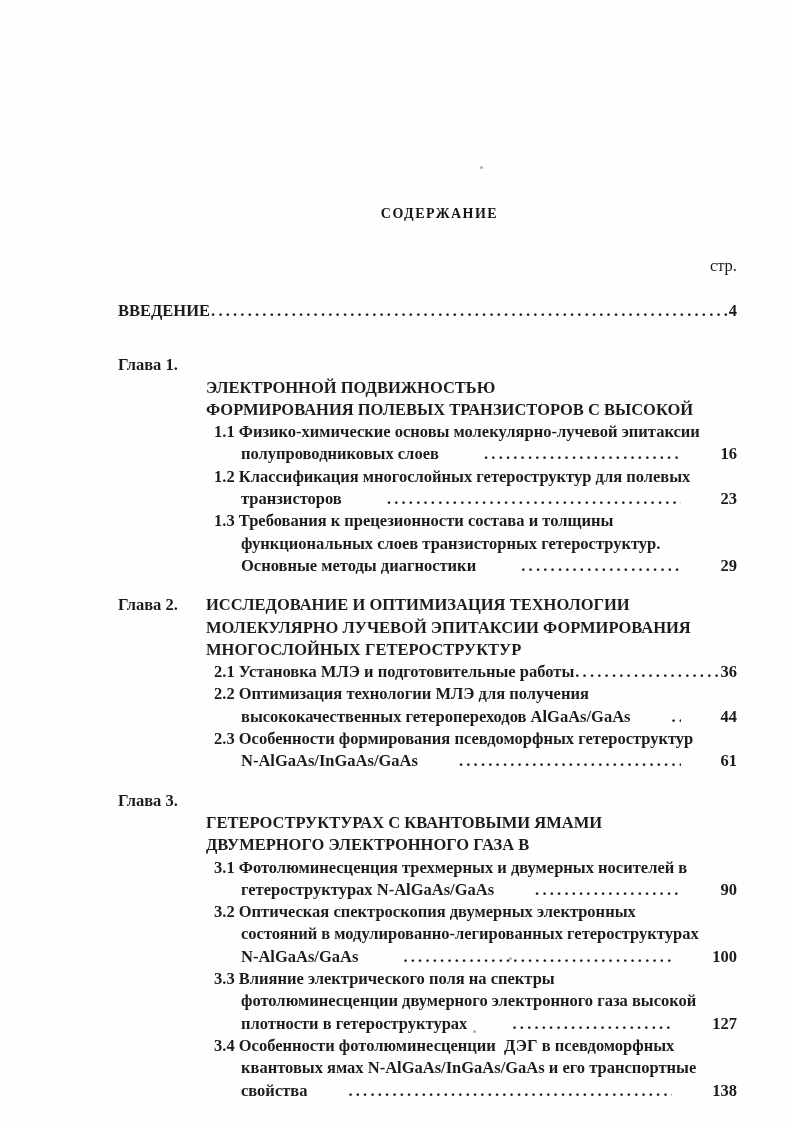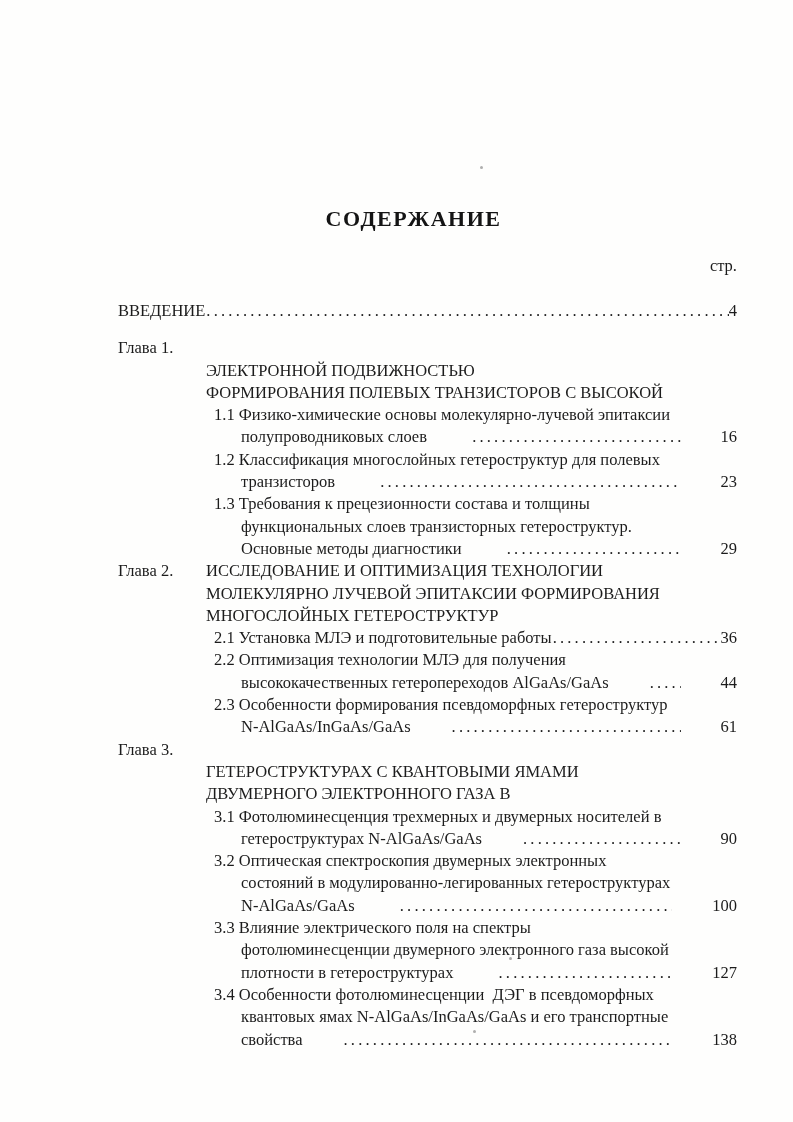--- a/index.html
+++ b/index.html
@@ -8,42 +8,42 @@
     position:relative;
     width:793px; height:1122px;
     background:#fefefdff;
     background:#fefefd;
     color:#1c1c1c;
     font-family:"Liberation Serif","DejaVu Serif",serif;
     font-size:16.5px;
     overflow:hidden;
   }
   .doc-title {
-    position:absolute; top:206px; left:104px; width:619px;
+    position:absolute; top:206px; left:130px; width:619px;
     text-align:center;
     font-weight:700;
-    font-size:22px;
+    font-size:14px;
     letter-spacing:1.5px;
     color:#141414;
   }
   .page-col-label {
     position:absolute; top:256px; left:118px; width:619px;
     text-align:right;
   }
   .toc {
-    position:absolute; top:300px; left:118px; width:619px;
+    position:absolute; top:300px; left:118px; width:619px;font-weight:bold;
   }
   .line {
     display:flex;
     align-items:baseline;
     line-height:22.3px;
     white-space:pre;
   }
   .l-intro { margin-bottom:15px; }
-  .chapter-label { flex:none; width:88px; }
+  .chapter-label { flex:none; width:88px;margin-top:17px; }
   .l-chapter-cont { padding-left:88px; }
   .l-item { padding-left:96px; }
   .l-item-cont { padding-left:123px;gap:40px; }
   .line-text { flex:none; }
   .leader {
     flex:1 1 auto;
     min-width:0;
     overflow:hidden;
     white-space:nowrap;
     letter-spacing:3.2px;

